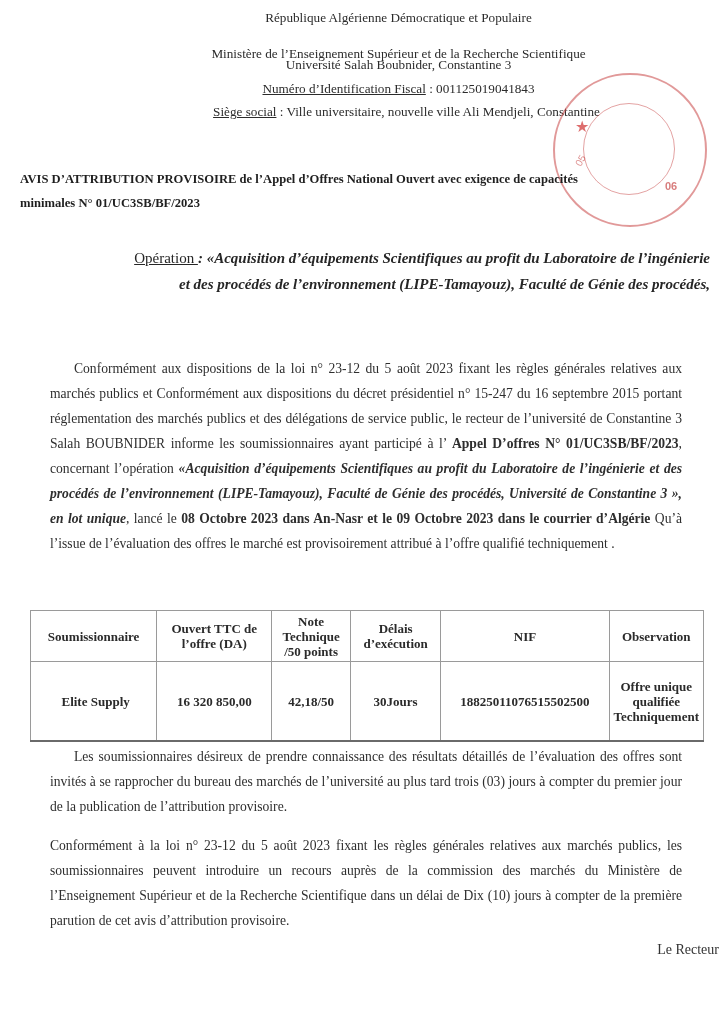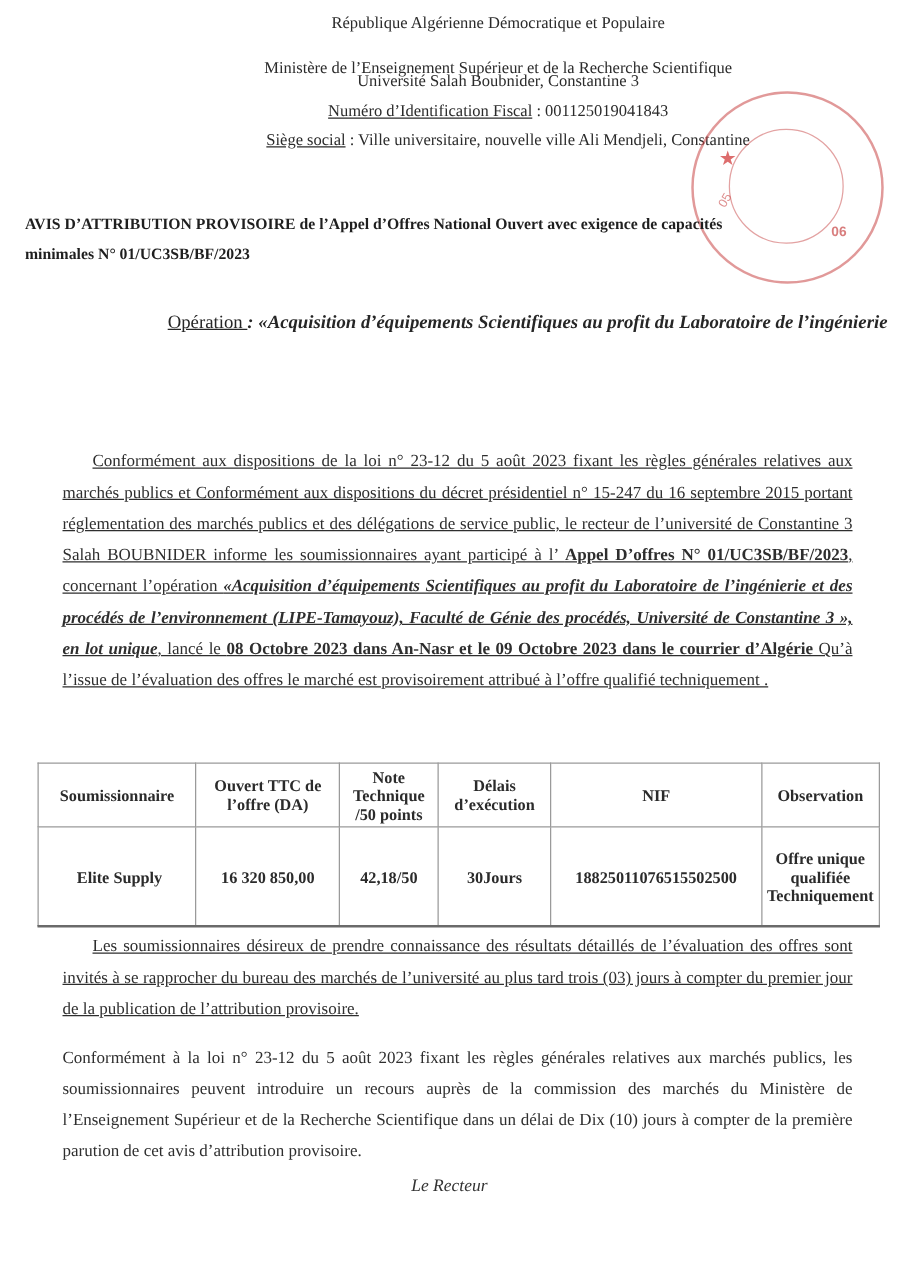--- a/index.html
+++ b/index.html
@@ -22,21 +22,21 @@
     font-size: 15px; line-height: 26px; color: #262626;
   }
   .op .lab { font-style: normal; text-decoration: underline; }
   .op i { font-weight: bold; }
   .para {
     position: absolute; left: 50px; width: 632px;
     font-size: 13.6px; line-height: 25px; text-align: justify; color: #2e2e2e;
   }
   .para .b { font-weight: bold; }
   .para .bi { font-weight: bold; font-style: italic; }
-  .indent { text-indent: 24px; text-decoration: underline; }
+  .indent { text-indent: 24px; }
 
   table.res {
     position: absolute; left: 30px; top: 610px; width: 674px;
     border-collapse: collapse; font-size: 13px; color: #2b2b2b;
   }
   table.res th, table.res td {
     border: 1px solid #9a9a9a; text-align: center; vertical-align: middle;
     padding: 2px 4px; font-weight: bold; line-height: 15px;
   }
   table.res th { height: 46px; }
@@ -60,22 +60,22 @@
   }
   .stamp-num {
     position: absolute; left: 110px; top: 105px; color: rgba(200,70,70,0.7);
     font-family: "Liberation Sans", sans-serif; font-size: 11px; font-weight: bold;
   }
   .stamp-num2 {
     position: absolute; left: 20px; top: 80px; color: rgba(200,70,70,0.6);
     font-family: "Liberation Sans", sans-serif; font-size: 10px; transform: rotate(-60deg);
   }
   .signature {
-    position: absolute; left: 0; width: 719px; top: 942px; text-align: center;
-    font-size: 14px; color: #333; font-style: italic;
+    position: absolute; left: 0; width: 719px; top: 942px; text-align: right;
+    font-size: 14px; color: #333;
   }
 </style>
 </head>
 <body>
 
 <div class="hdr-line" style="top:10px">République Algérienne Démocratique et Populaire</div>
 <div class="hdr-line" style="top:46px">Ministère de l’Enseignement Supérieur et de la Recherche Scientifique</div>
 <div class="hdr-line" style="top:57px">Université Salah Boubnider, Constantine 3</div>
 <div class="hdr-line" style="top:81px">
   <span class="u">Numéro d’Identification Fiscal</span><span> : 001125019041843</span>
@@ -89,20 +89,21 @@
   <span class="stamp-star">★</span>
   <span class="stamp-num">06</span>
   <span class="stamp-num2">05</span>
 </div>
 
 <div class="title" style="top:172px">AVIS D’ATTRIBUTION PROVISOIRE de l’Appel d’Offres National Ouvert avec exigence de capacités</div>
 <div class="title" style="top:196px">minimales N° 01/UC3SB/BF/2023</div>
 
 <div class="op" style="top:245px">
   <div><span class="lab">Opération </span><i>: «Acquisition d’équipements Scientifiques au  profit du Laboratoire de l’ingénierie</i></div>
+  <div><i>et des procédés de l’environnement (LIPE-Tamayouz), Faculté de Génie des procédés,</i></div>
 </div>
 
 <div class="para indent" style="top:356px">
   <span>Conformément aux dispositions de la loi n° 23-12 du 5 août 2023 fixant les règles générales relatives aux marchés publics et  Conformément aux dispositions du décret présidentiel n° 15-247 du 16 septembre 2015 portant réglementation des marchés publics et des délégations de service public, le recteur de l’université de Constantine 3 Salah BOUBNIDER informe les soumissionnaires ayant participé à l’ </span><span class="b">Appel D’offres N° 01/UC3SB/BF/2023</span><span>, concernant l’opération </span><span class="bi">«Acquisition d’équipements Scientifiques au profit du Laboratoire de l’ingénierie et des procédés de l’environnement (LIPE-Tamayouz), Faculté de Génie des procédés,  Université de Constantine 3 », en lot unique</span><span>, lancé le </span><span class="b">08 Octobre 2023  dans An-Nasr et  le 09 Octobre 2023  dans le courrier d’Algérie</span><span> Qu’à l’issue de l’évaluation des offres  le marché est provisoirement attribué à l’offre qualifié techniquement .</span>
 </div>
 
 <table class="res">
   <thead>
     <tr>
       <th style="width:118px">Soumissionnaire</th>

